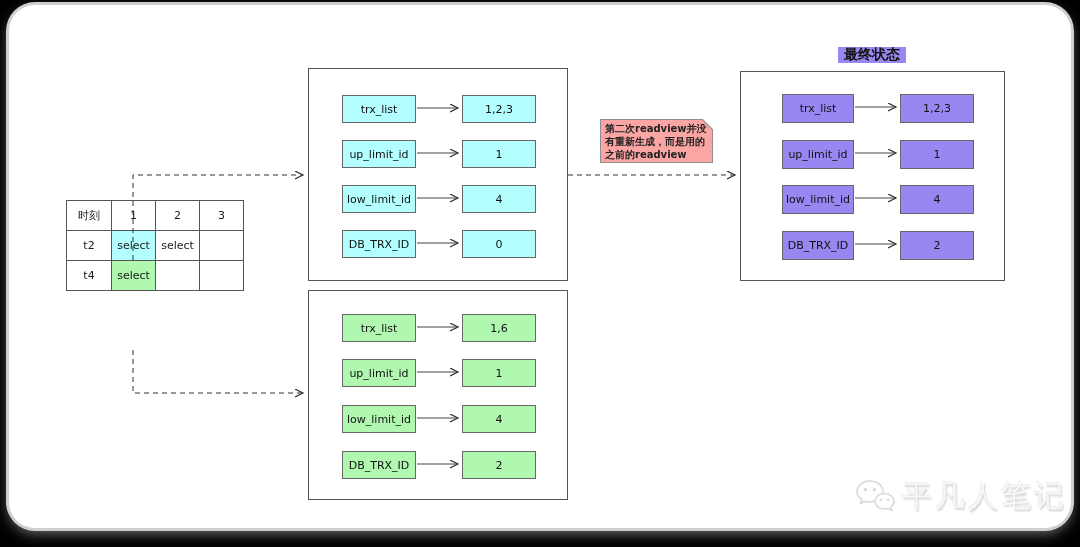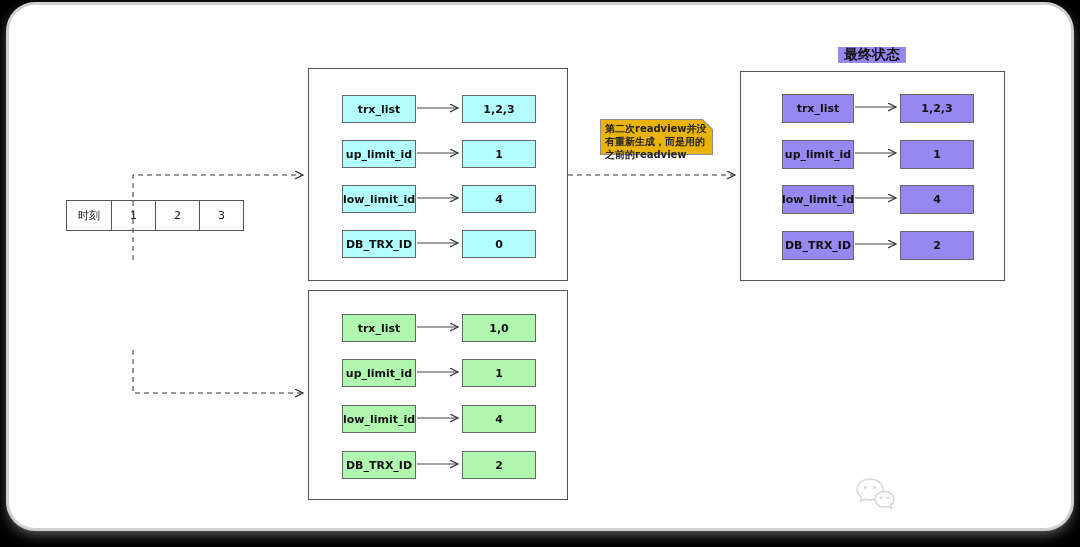--- a/index.html
+++ b/index.html
@@ -24,36 +24,36 @@
 
   
   .rv-container { position:absolute; background:#fff; border:1px solid #555; }
   .rv-c1 { left:308px; top:68px;  width:260px; height:213px; }
   .rv-c2 { left:308px; top:290px; width:260px; height:210px; }
   .rv-c3 { left:740px; top:71px;  width:265px; height:210px; }
 
   .rv-row { position:absolute; left:0; width:100%; height:28px; }
   .rv-cell { position:absolute; height:28px; border:1px solid #666;
     display:flex; align-items:center; justify-content:center;
-    font-size:11px; font-weight:bold; color:#111; }
+    font-size:11px; font-weight:normal; color:#111; }
   .rv-c1 .rv-label, .rv-c2 .rv-label { left:33px;  width:74px; }
   .rv-c1 .rv-value, .rv-c2 .rv-value { left:153px; width:74px; }
   .rv-c3 .rv-label { left:41px;  width:72px; height:29px; }
   .rv-c3 .rv-value { left:159px; width:74px; height:29px; }
   .fill-cyan   { background:#b3ffff; }
   .fill-green  { background:#b0f7b0; }
   .fill-purple { background:#9688f0; }
 
   .final-title { position:absolute; left:838px; top:47px; width:68px; height:16px;
     background:#9688f0; color:#111; font-size:14px; font-weight:bold;
     display:flex; align-items:center; justify-content:center; }
 
   
-  .note { position:absolute; left:600px; top:119px; width:113px; height:36px;
-    background:#eab308; border:1px solid #8f8f8f; padding:2px 3px 2px 4px;
+  .note { position:absolute; left:600px; top:119px; width:113px; height:44px;
+    background:#fca5a5; border:1px solid #8f8f8f; padding:2px 3px 2px 4px;
     font-size:10px; line-height:1.3; font-weight:bold; color:#222; }
   .note-fold { position:absolute; top:-1px; right:-1px; }
 
   
   .connectors { position:absolute; left:0; top:0; pointer-events:none; }
 
   
   .watermark { position:absolute; left:854px; top:476px; display:flex;
     align-items:center; gap:6px; }
   .watermark-text { font-size:30px; letter-spacing:3px; color:#f7f7f7;
@@ -66,20 +66,32 @@
   <div class="panel"></div>
 
   <table class="timeline">
     <tbody>
         <tr>
       <th class="c0">时刻</th>
       <th class="c1">1</th>
       <th class="c2">2</th>
       <th class="c3">3</th>
     </tr>
+    <tr>
+      <td class="c0">t2</td>
+      <td class="c1 hl-cyan">select</td>
+      <td class="c2">select</td>
+      <td class="c3"></td>
+    </tr>
+    <tr>
+      <td class="c0">t4</td>
+      <td class="c1 hl-green">select</td>
+      <td class="c2"></td>
+      <td class="c3"></td>
+    </tr>
   </tbody>
     </table>
 
   <div class="rv-container rv-c1">
     <div class="rv-row" style="top:26px">
       <div class="rv-cell rv-label fill-cyan">trx_list</div>
       <div class="rv-cell rv-value fill-cyan">1,2,3</div>
     </div>
     <div class="rv-row" style="top:71px">
       <div class="rv-cell rv-label fill-cyan">up_limit_id</div>
@@ -91,21 +103,21 @@
     </div>
     <div class="rv-row" style="top:161px">
       <div class="rv-cell rv-label fill-cyan">DB_TRX_ID</div>
       <div class="rv-cell rv-value fill-cyan">0</div>
     </div>
   </div>
 
   <div class="rv-container rv-c2">
     <div class="rv-row" style="top:23px">
       <div class="rv-cell rv-label fill-green">trx_list</div>
-      <div class="rv-cell rv-value fill-green">1,0</div>
+      <div class="rv-cell rv-value fill-green">1,6</div>
     </div>
     <div class="rv-row" style="top:68px">
       <div class="rv-cell rv-label fill-green">up_limit_id</div>
       <div class="rv-cell rv-value fill-green">1</div>
     </div>
     <div class="rv-row" style="top:114px">
       <div class="rv-cell rv-label fill-green">low_limit_id</div>
       <div class="rv-cell rv-value fill-green">4</div>
     </div>
     <div class="rv-row" style="top:160px">
@@ -177,14 +189,15 @@
         <path d="M16,3 C8.8,3 3,7.7 3,13.5 C3,16.8 4.9,19.7 7.8,21.6 L6.6,25.4 L11.1,23.2 C12.6,23.7 14.2,24 16,24 C23.2,24 29,19.3 29,13.5 C29,7.7 23.2,3 16,3 Z"></path>
         <path d="M30.5,15.5 C25.3,15.5 21,19 21,23.3 C21,27.6 25.3,31 30.5,31 C31.7,31 32.9,30.8 34,30.5 L37.6,32.3 L36.6,29.2 C38.7,27.8 40,25.7 40,23.3 C40,19 35.7,15.5 30.5,15.5 Z"></path>
       </g>
       <g fill="#d9d9d9" stroke="none">
         <circle cx="11.5" cy="11.5" r="1.7"></circle>
         <circle cx="20.5" cy="11.5" r="1.7"></circle>
         <circle cx="27" cy="21.8" r="1.4"></circle>
         <circle cx="34" cy="21.8" r="1.4"></circle>
       </g>
     </svg>
+    <span class="watermark-text">平凡人笔记</span>
   </div>
 </div>
 
 </body></html>

